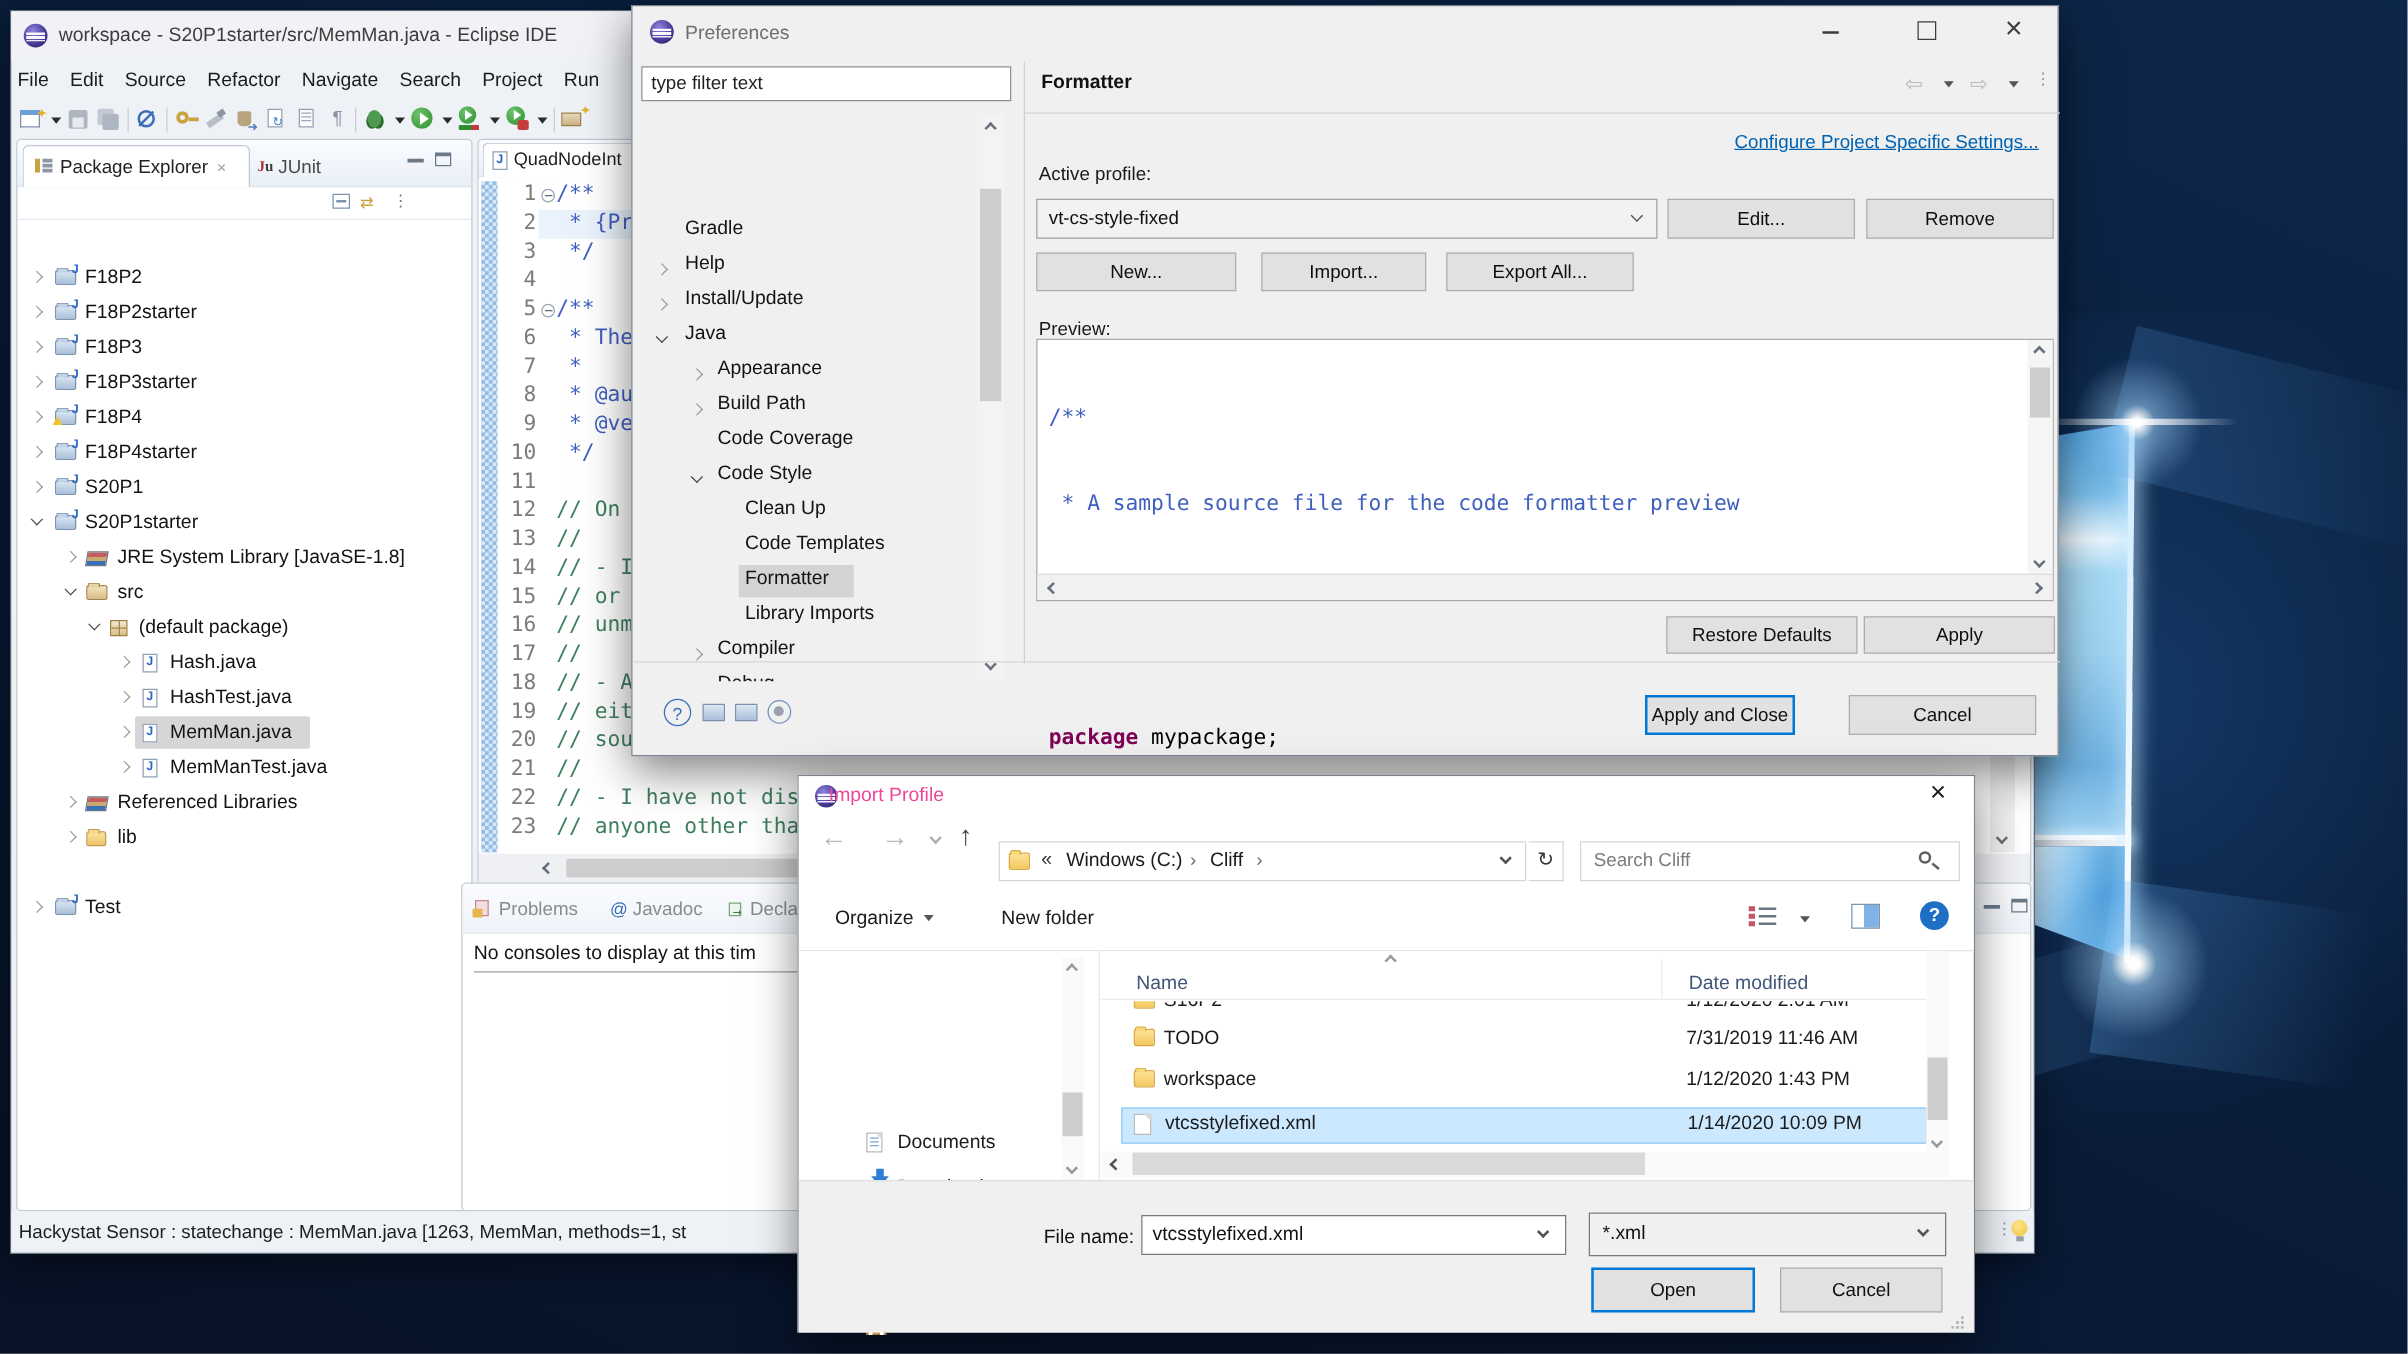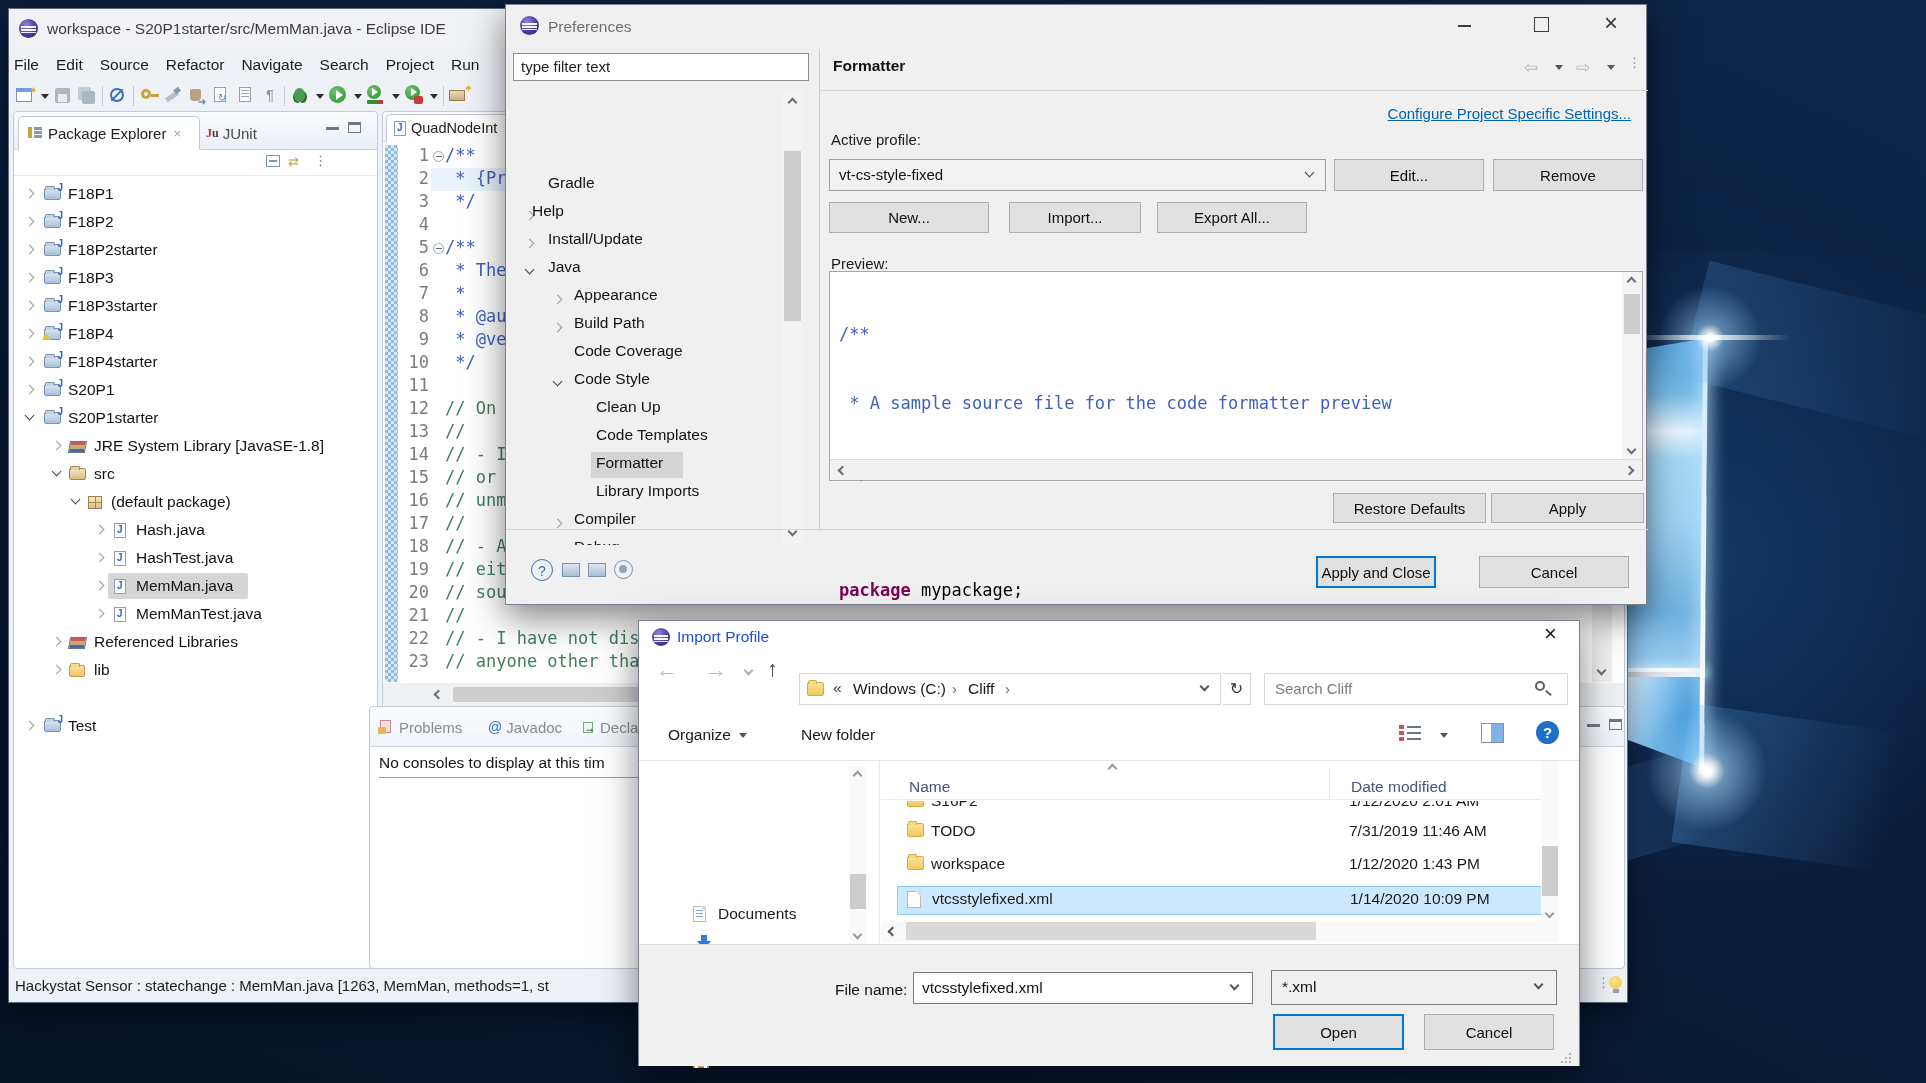--- a/index.html
+++ b/index.html
@@ -183,25 +183,20 @@
       <span class="mm" style="left:334px;top:10px;border-top-width:3px"></span>
     </div>
     <div class="abs" style="left:0;right:0;top:38px;height:26px;border-bottom:1px solid #e4e9f0">
       <span class="abs" style="left:252px;top:5px;width:14px;height:12px;border:1px solid #7e93ad;background:#fff"></span>
       <span class="abs" style="left:255px;top:10px;width:8px;height:2px;background:#7e93ad"></span>
       <span class="abs" style="left:274px;top:4px;color:#c9a241;font-size:13px">⇄</span>
       <span class="abs" style="left:300px;top:3px;color:#6b7c92;font-size:13px;letter-spacing:0">⋮</span>
     </div>
 
     <div class="abs" style="left:0;right:0;top:64px;bottom:0;overflow:hidden">
-      <div class="trow" style="top:5px">
-          <span class="ar" style="left:12px"></span>
-          <span class="fold" style="left:30px"></span>
-          <span class="lbl" style="left:54px">F18P1</span>
-        </div>
       <div class="trow" style="top:33px">
           <span class="ar" style="left:12px"></span>
           <span class="fold" style="left:30px"></span>
           <span class="lbl" style="left:54px">F18P2</span>
         </div>
       <div class="trow" style="top:61px">
           <span class="ar" style="left:12px"></span>
           <span class="fold" style="left:30px"></span>
           <span class="lbl" style="left:54px">F18P2starter</span>
         </div>
@@ -379,21 +374,21 @@
   <div class="abs" style="left:7px;top:48px;width:296px;height:28px;background:#fff;border:1px solid #8f8f8f">
     <span style="position:absolute;left:7px;top:4px;font-size:15px;color:#1f1f1f">type filter text</span>
   </div>
 
   <div class="abs" style="left:7px;top:84px;width:290px;height:456px;overflow:hidden">
     <div class="prow2" style="top:85px">
         <span class="abs" style="left:35px">Gradle</span>
       </div>
     <div class="prow2" style="top:113px">
         <span class="ar" style="left:13px;top:10px"></span>
-        <span class="abs" style="left:19px">Help</span>
+        <span class="abs" style="left:35px">Help</span>
       </div>
     <div class="prow2" style="top:141px">
         <span class="ar" style="left:13px;top:10px"></span>
         <span class="abs" style="left:35px">Install/Update</span>
       </div>
     <div class="prow2" style="top:169px">
         <span class="ar e" style="left:13px;top:8px"></span>
         <span class="abs" style="left:35px">Java</span>
       </div>
     <div class="prow2" style="top:197px">
@@ -507,21 +502,21 @@
       <span>Apply and Close</span>
     </div>
   <div class="btn" style="left:973px;top:551px;width:150px;height:32px">
       <span>Cancel</span>
     </div>
 </div>
 
 <div class="win" id="importdlg" style="left:638px;top:620px;width:942px;height:446px;background:#fff">
   <div class="abs" style="left:0;top:0;right:0;height:32px;background:#fff">
     <span class="eico" style="left:13px;top:7px;width:18px;height:18px"></span>
-    <span class="abs" style="left:38px;top:7px;font-size:15.5px;color:#1d4ed8">Import Profile</span>
+    <span class="abs" style="left:24px;top:7px;font-size:15.5px;color:#ec4899">Import Profile</span>
     <span class="abs" style="left:905px;top:0px;font-size:22px;color:#1a1a1a;font-weight:300">×</span>
   </div>
   <div class="abs" style="left:0;top:32px;right:0;height:58px;background:#fff">
     <span class="abs" style="left:17px;top:4px;font-size:22px;color:#b9b9b9">←</span>
     <span class="abs" style="left:66px;top:4px;font-size:22px;color:#b9b9b9">→</span>
     <span class="cv dn" style="left:106px;top:14px;border-color:#b0b0b0"></span>
     <span class="abs" style="left:128px;top:3px;font-size:22px;color:#4a4a4a">↑</span>
     <div class="abs" style="left:160px;top:20px;width:422px;height:32px;background:#fff;border:1px solid #d6d6d6">
       <span class="wfold" style="left:7px;top:8px"></span>
       <span class="abs" style="left:33px;top:5px;font-size:15.5px;color:#333">«</span>

